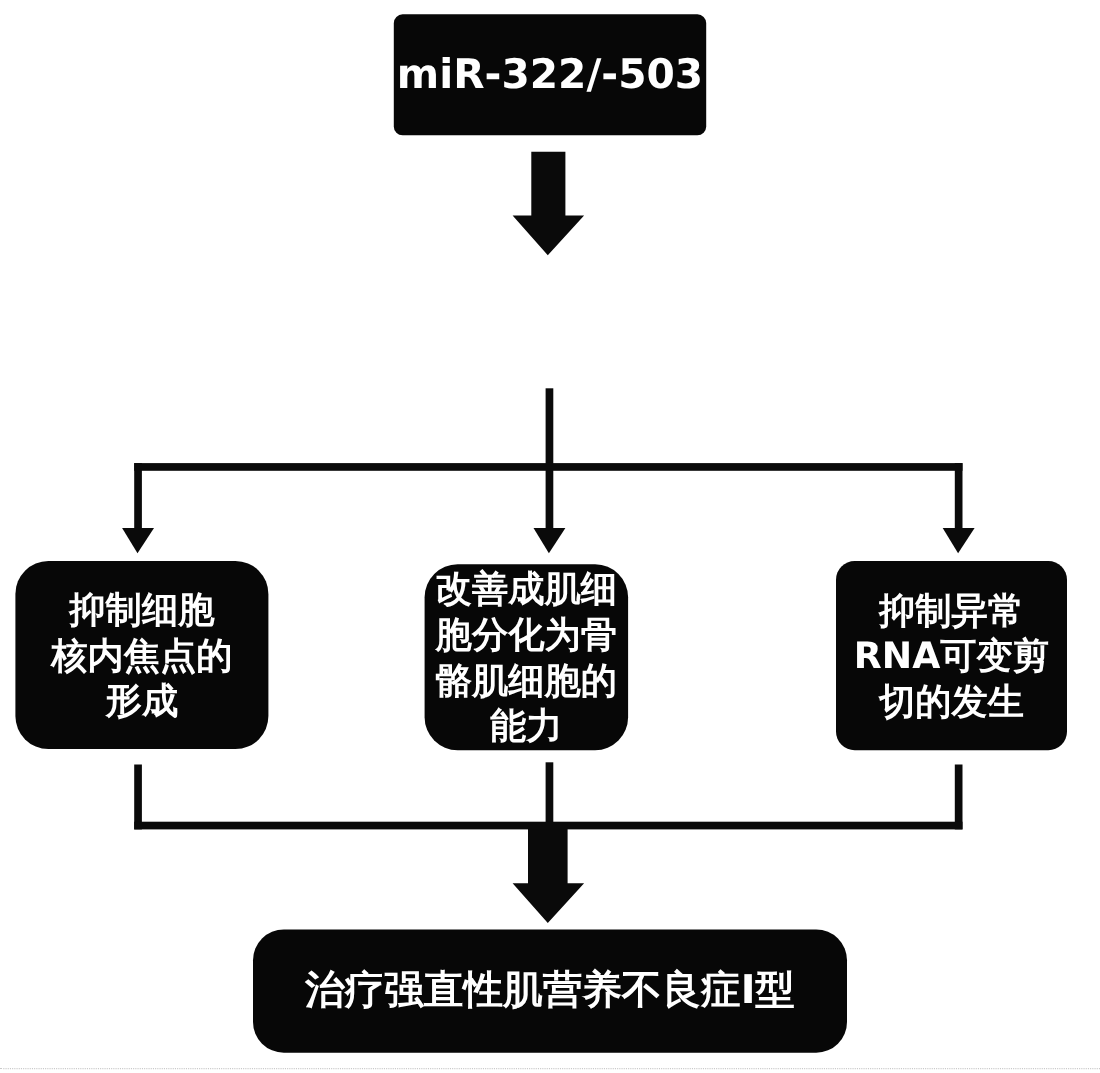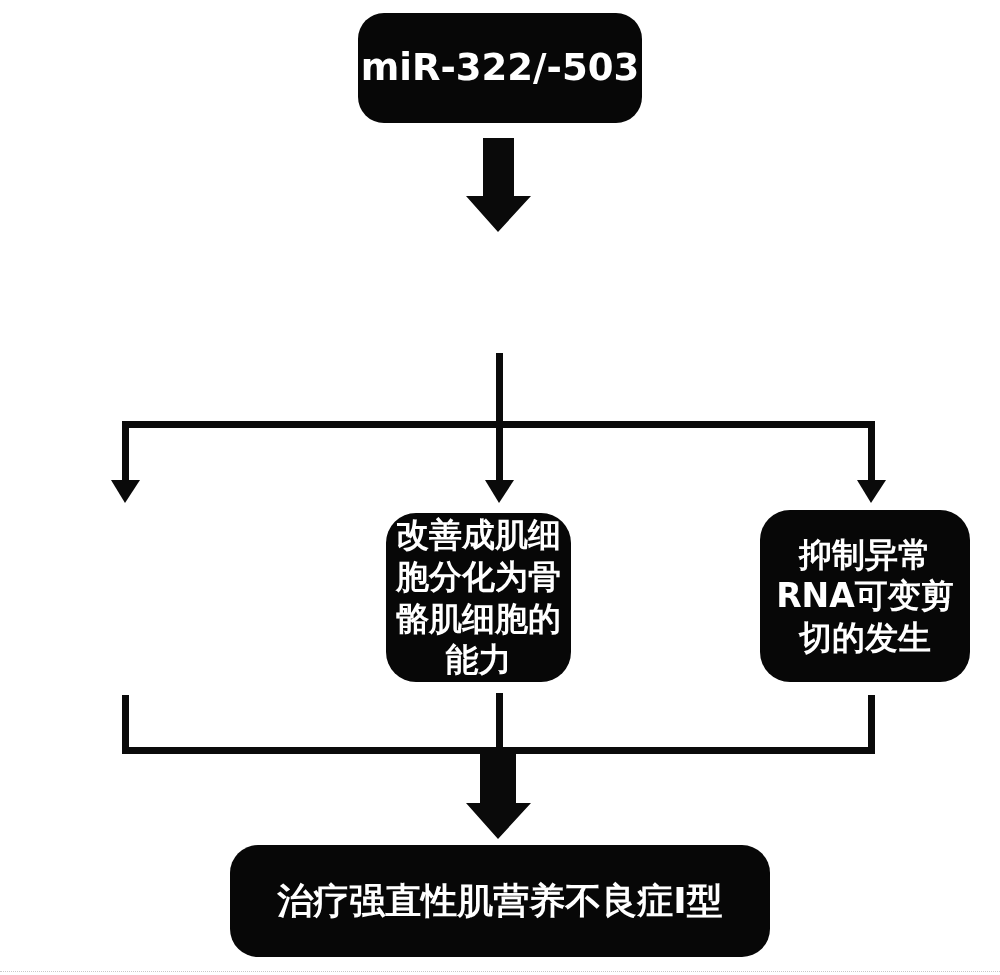--- a/index.html
+++ b/index.html
@@ -30,37 +30,37 @@
     align-items: center;
     justify-content: center;
     text-align: center;
     font-weight: bold;
     box-sizing: border-box;
     white-space: pre-line;
     line-height: 1.26;
   }
   .node-top {
     left: 358px; top: 13px; width: 284px; height: 110px;
-    border-radius: 26px; font-size: 37px;
+    border-radius: 8px; font-size: 37px;
   }
   .node-mechanism {
     left: 145px; top: 238px; width: 711px; height: 115px;
     border-radius: 28px; font-size: 36px;
   }
   .node-effect-left {
     left: 14px; top: 510px; width: 230px; height: 171px;
     border-radius: 30px; font-size: 33px;
   }
   .node-effect-middle {
     left: 386px; top: 513px; width: 185px; height: 169px;
     border-radius: 30px; font-size: 33px;
   }
   .node-effect-right {
     left: 760px; top: 510px; width: 210px; height: 172px;
-    border-radius: 30px; font-size: 33px;
+    border-radius: 17px; font-size: 33px;
   }
   .node-outcome {
     left: 230px; top: 845px; width: 540px; height: 112px;
     border-radius: 28px; font-size: 36px;
   }
   .scan-artifact-line {
     position: absolute;
     left: 0; top: 971px; width: 1000px; height: 0;
     border-top: 1px dotted #c9c9c9;
   }
@@ -87,20 +87,25 @@
     <rect x="868" y="695" width="7" height="59"></rect>
     <rect x="122" y="747" width="753" height="7"></rect>
     <polygon points="480,750 516,750 516,803 531,803 498,839 466,803 480,803"></polygon>
   </svg>
 
   <div class="node node-top">
     <span>miR-322/-503</span>
   </div>
 
 
+  <div class="node node-effect-left">
+    <span>抑制细胞
+核内焦点的
+形成</span>
+  </div>
 
   <div class="node node-effect-middle">
     <span>改善成肌细
 胞分化为骨
 骼肌细胞的
 能力</span>
   </div>
 
   <div class="node node-effect-right">
     <span>抑制异常

